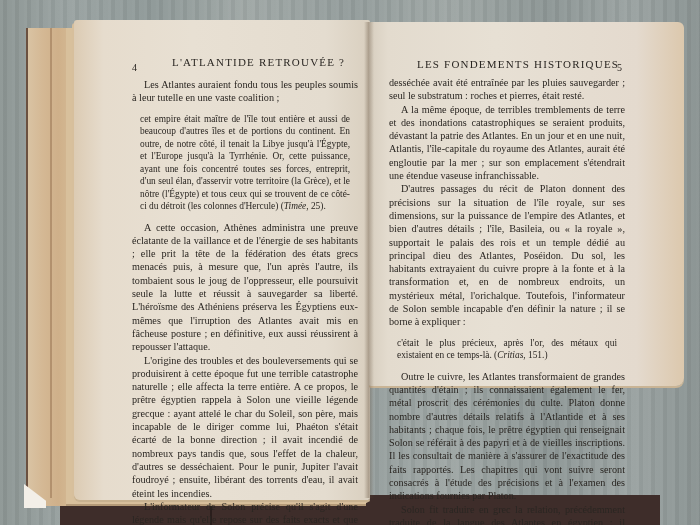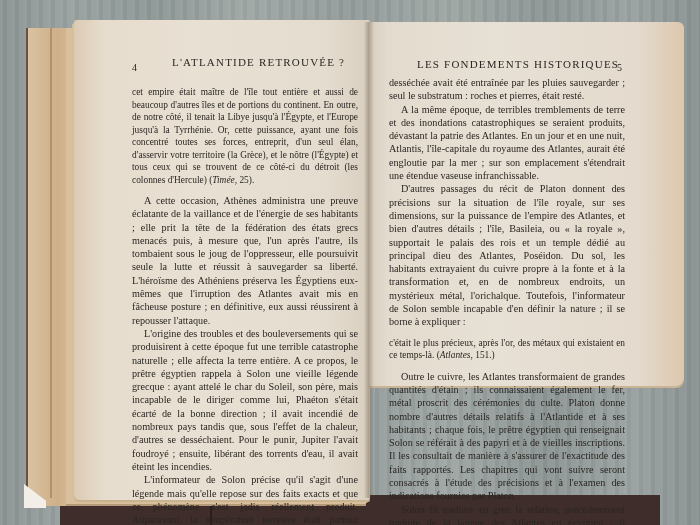--- a/index.html
+++ b/index.html
@@ -26,50 +26,51 @@
   .page-right{left:369px;top:22px;width:315px;height:364px;
     background:linear-gradient(90deg,#d7cebf 0%,#e3dbce 6%,#e7e0d4 40%,#e4dace 85%,#dcc8ad 100%);
     border-radius:2px 6px 8px 2px;box-shadow:0 2px 0 #c9b495;}
   .gutter{position:absolute;left:364px;top:22px;width:10px;height:476px;
     background:linear-gradient(90deg,rgba(0,0,0,0) 0%,rgba(90,70,50,0.35) 45%,rgba(0,0,0,0) 100%);}
   .running-head{position:absolute;top:36px;font-size:11px;letter-spacing:1.2px;font-variant:small-caps;text-transform:uppercase;}
   .folio{position:absolute;font-size:10px;}
   .text-block{position:absolute;font-size:10.2px;line-height:13.3px;text-align:justify;hyphens:manual;}
   .text-block p{margin:0;}
   .indent{text-indent:12px;}
-  .quote{font-size:9.4px;line-height:12.5px;margin:8px 0 !important;}
+  .quote{font-size:9.4px;line-height:12.5px;margin:8px 8px !important;}
   .gap{margin-top:7px !important;}
   em{font-style:italic;}
 </style>
 </head>
 <body>
 
 <div class="wood-grain"></div>
 <div class="table-dark"></div>
 
 <div class="edge-left"></div>
 <div class="page-stack"></div>
 
 <div class="page page-left">
   <div class="running-head" style="left:98px;">L'ATLANTIDE RETROUVÉE ?</div>
   <div class="folio" style="left:58px;top:42px;">4</div>
   <div class="text-block" style="left:58px;top:58px;width:226px;">
+    <p class="indent">Les Atlantes auraient fondu tous les peuples soumis à leur tutelle en une vaste coalition ;</p>
     <p class="quote"><span>cet empire était maître de l'île tout entière et aussi de beaucoup d'autres îles et de portions du continent. En outre, de notre côté, il tenait la Libye jusqu'à l'Égypte, et l'Europe jusqu'à la Tyrrhénie. Or, cette puissance, ayant une fois concentré toutes ses forces, entreprit, d'un seul élan, d'asservir votre territoire (la Grèce), et le nôtre (l'Égypte) et tous ceux qui se trouvent de ce côté-ci du détroit (les colonnes d'Hercule)</span> (<em>Timée</em><span>, 25).</span></p>
     <p class="indent gap">A cette occasion, Athènes administra une preuve éclatante de la vaillance et de l'énergie de ses habitants ; elle prit la tête de la fédération des états grecs menacés puis, à mesure que, l'un après l'autre, ils tombaient sous le joug de l'oppresseur, elle poursuivit seule la lutte et réussit à sauvegarder sa liberté. L'héroïsme des Athéniens préserva les Égyptiens eux-mêmes que l'irruption des Atlantes avait mis en fâcheuse posture ; en définitive, eux aussi réussirent à repousser l'attaque.</p>
     <p class="indent">L'origine des troubles et des bouleversements qui se produisirent à cette époque fut une terrible catastrophe naturelle ; elle affecta la terre entière. A ce propos, le prêtre égyptien rappela à Solon une vieille légende grecque : ayant attelé le char du Soleil, son père, mais incapable de le diriger comme lui, Phaéton s'était écarté de la bonne direction ; il avait incendié de nombreux pays tandis que, sous l'effet de la chaleur, d'autres se desséchaient. Pour le punir, Jupiter l'avait foudroyé ; ensuite, libérant des torrents d'eau, il avait éteint les incendies.</p>
     <p class="indent">L'informateur de Solon précise qu'il s'agit d'une légende mais qu'elle repose sur des faits exacts et que ce phénomène s'est jadis réellement produit. Auparavant, la température terrestre était partout chaude et égale, les montagnes de la Grèce étaient couvertes d'un humus fertile et de vastes forêts ; partout, sources et fleuves arrosaient le sol hellène. Sous l'effet de la catastrophe provoquée par Phaéton, la terre</p>
   </div>
 </div>
 
 <div class="page page-right">
   <div class="running-head" style="left:48px;">LES FONDEMENTS HISTORIQUES</div>
   <div class="folio" style="left:248px;top:40px;">5</div>
   <div class="text-block" style="left:20px;top:54px;width:236px;">
     <p>desséchée avait été entraînée par les pluies sauvegarder ; seul le substratum : roches et pierres, était resté.</p>
     <p class="indent">A la même époque, de terribles tremblements de terre et des inondations catastrophiques se seraient produits, dévastant la patrie des Atlantes. En un jour et en une nuit, Atlantis, l'île-capitale du royaume des Atlantes, aurait été engloutie par la mer ; sur son emplacement s'étendrait une étendue vaseuse infranchissable.</p>
     <p class="indent">D'autres passages du récit de Platon donnent des précisions sur la situation de l'île royale, sur ses dimensions, sur la puissance de l'empire des Atlantes, et bien d'autres détails ; l'île, Basileia, ou « la royale », supportait le palais des rois et un temple dédié au principal dieu des Atlantes, Poséidon. Du sol, les habitants extrayaient du cuivre propre à la fonte et à la transformation et, en de nombreux endroits, un mystérieux métal, l'orichalque. Toutefois, l'informateur de Solon semble incapable d'en définir la nature ; il se borne à expliquer :</p>
-    <p class="quote"><span>c'était le plus précieux, après l'or, des métaux qui existaient en ce temps-là.</span> (<em>Atlantes</em><span>, 151.)</span></p>
+    <p class="quote"><span>c'était le plus précieux, après l'or, des métaux qui existaient en ce temps-là.</span> (<em>Critias</em><span>, 151.)</span></p>
     <p class="indent">Outre le cuivre, les Atlantes transformaient de grandes quantités d'étain ; ils connaissaient également le fer, métal proscrit des cérémonies du culte. Platon donne nombre d'autres détails relatifs à l'Atlantide et à ses habitants ; chaque fois, le prêtre égyptien qui renseignait Solon se référait à des papyri et à de vieilles inscriptions. Il les consultait de manière à s'assurer de l'exactitude des faits rapportés. Les chapitres qui vont suivre seront consacrés à l'étude des précisions et à l'examen des indications fournies par Platon.</p>
     <p class="indent">Solon fit traduire en grec la relation, précédemment traduite de la langue des Atlantes en égyptien ; il envisageait de l'utiliser comme thème d'une œuvre poétique qu'il projetait d'écrire. Mais, de retour à Athènes, les troubles dont la ville est le théâtre, l'empêchent de passer à la réalisation. Transmis de bouche en bouche, le poème ébauché par</p>
   </div>
 </div>
 
 <div class="gutter"></div>
 
 </body></html>

